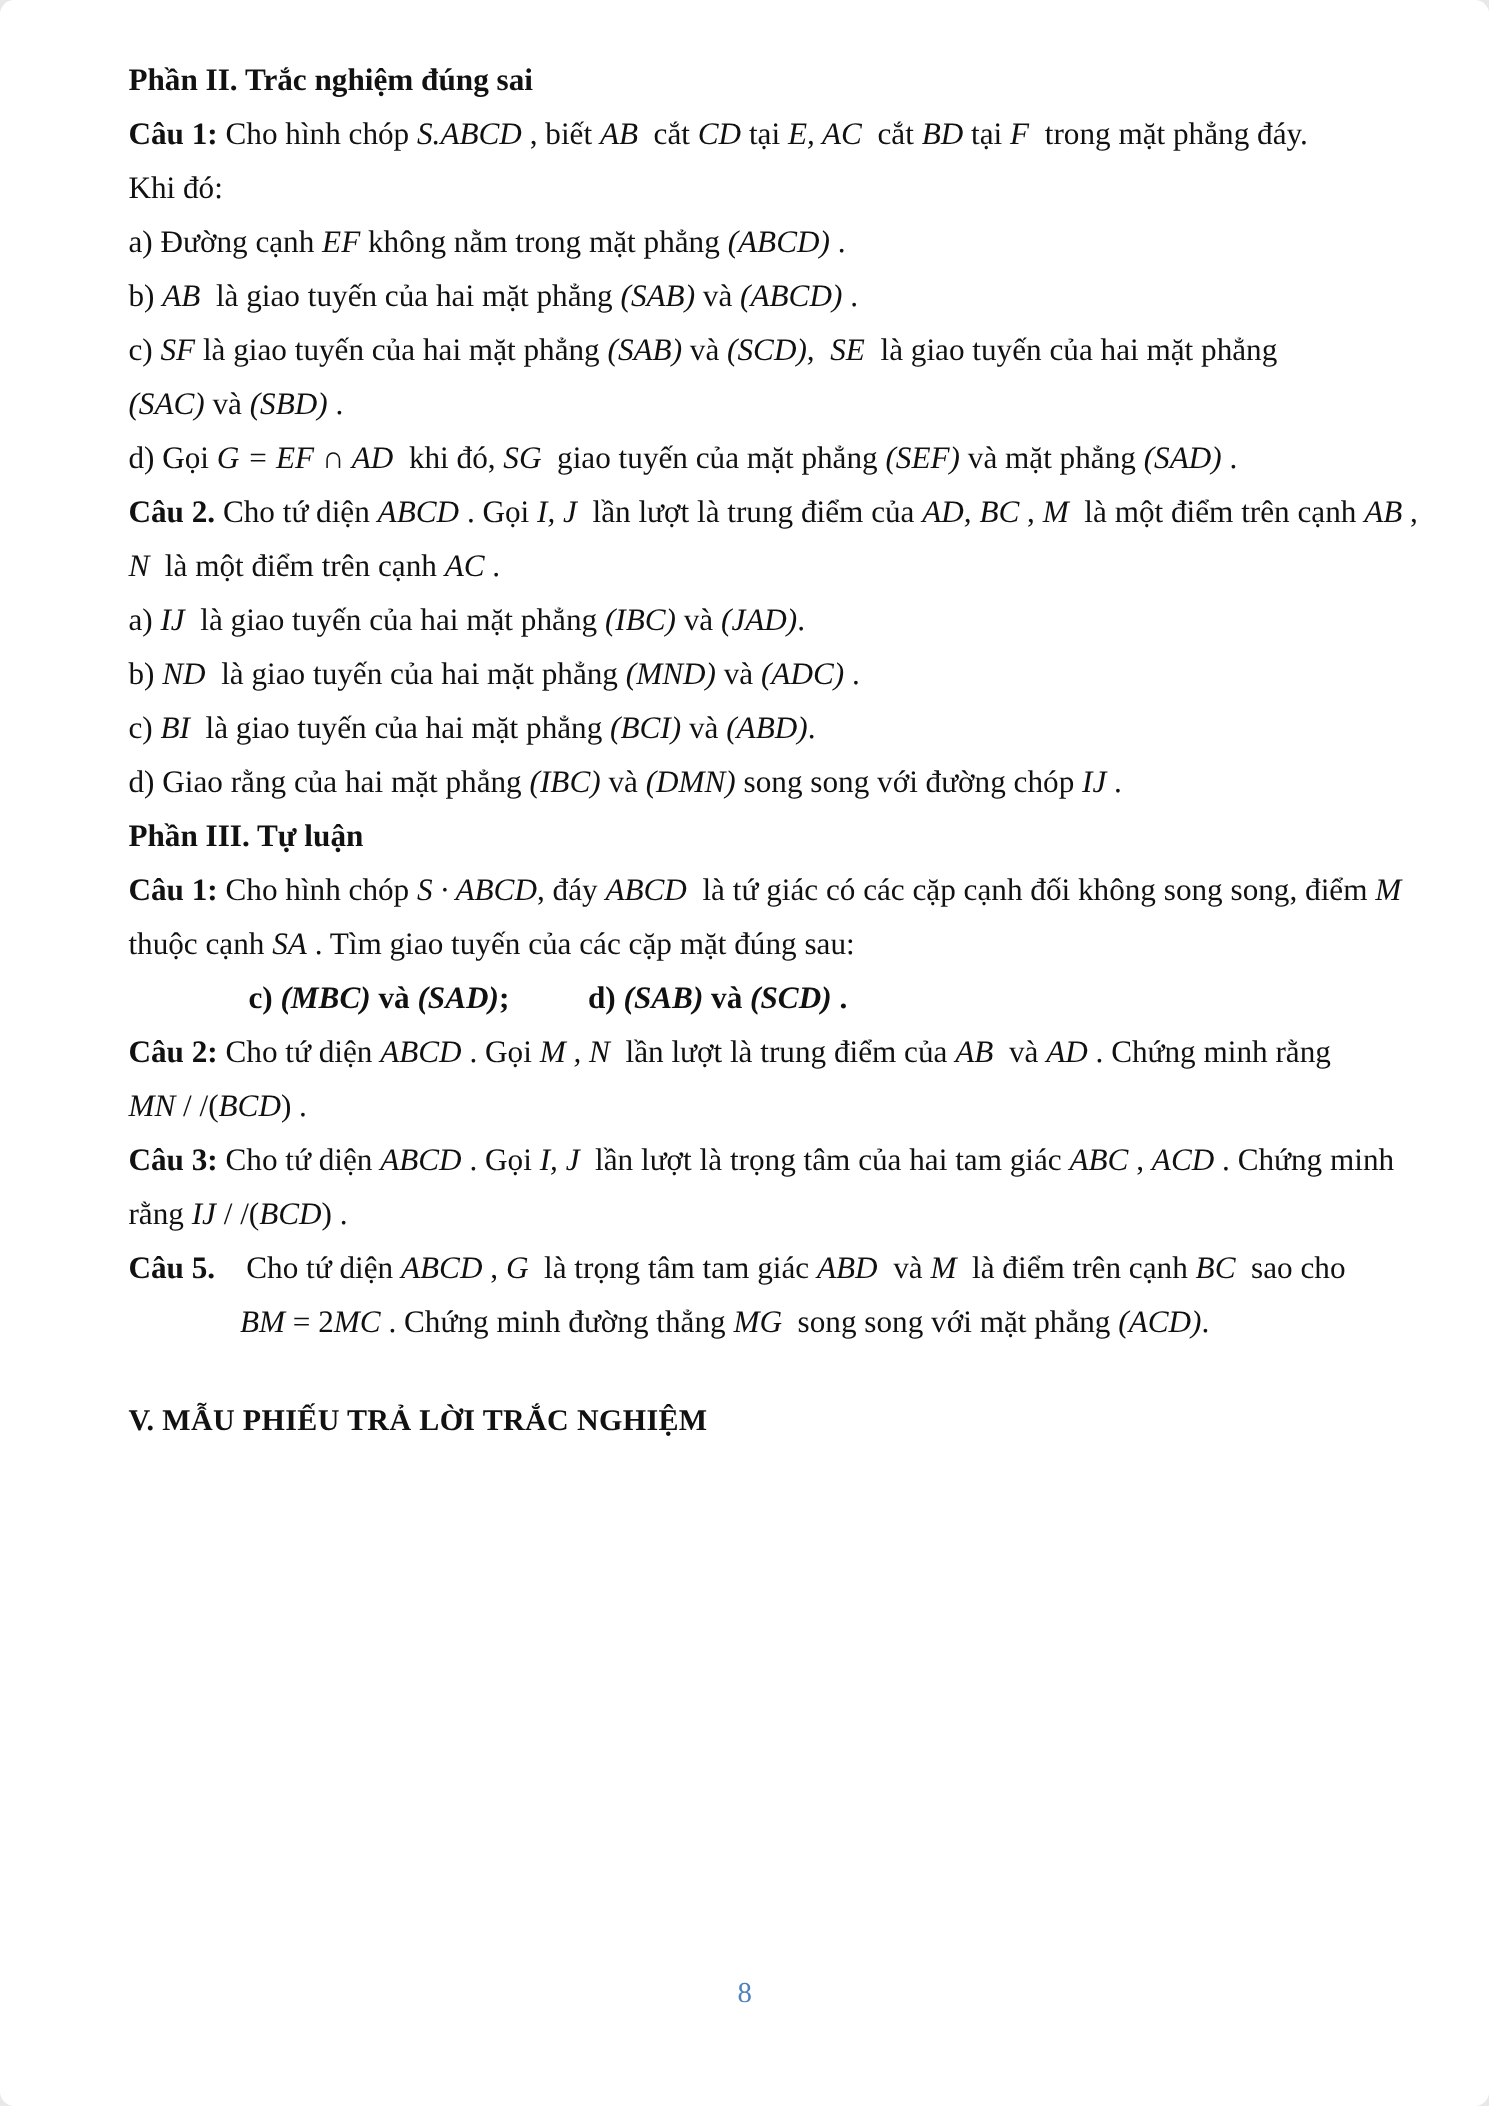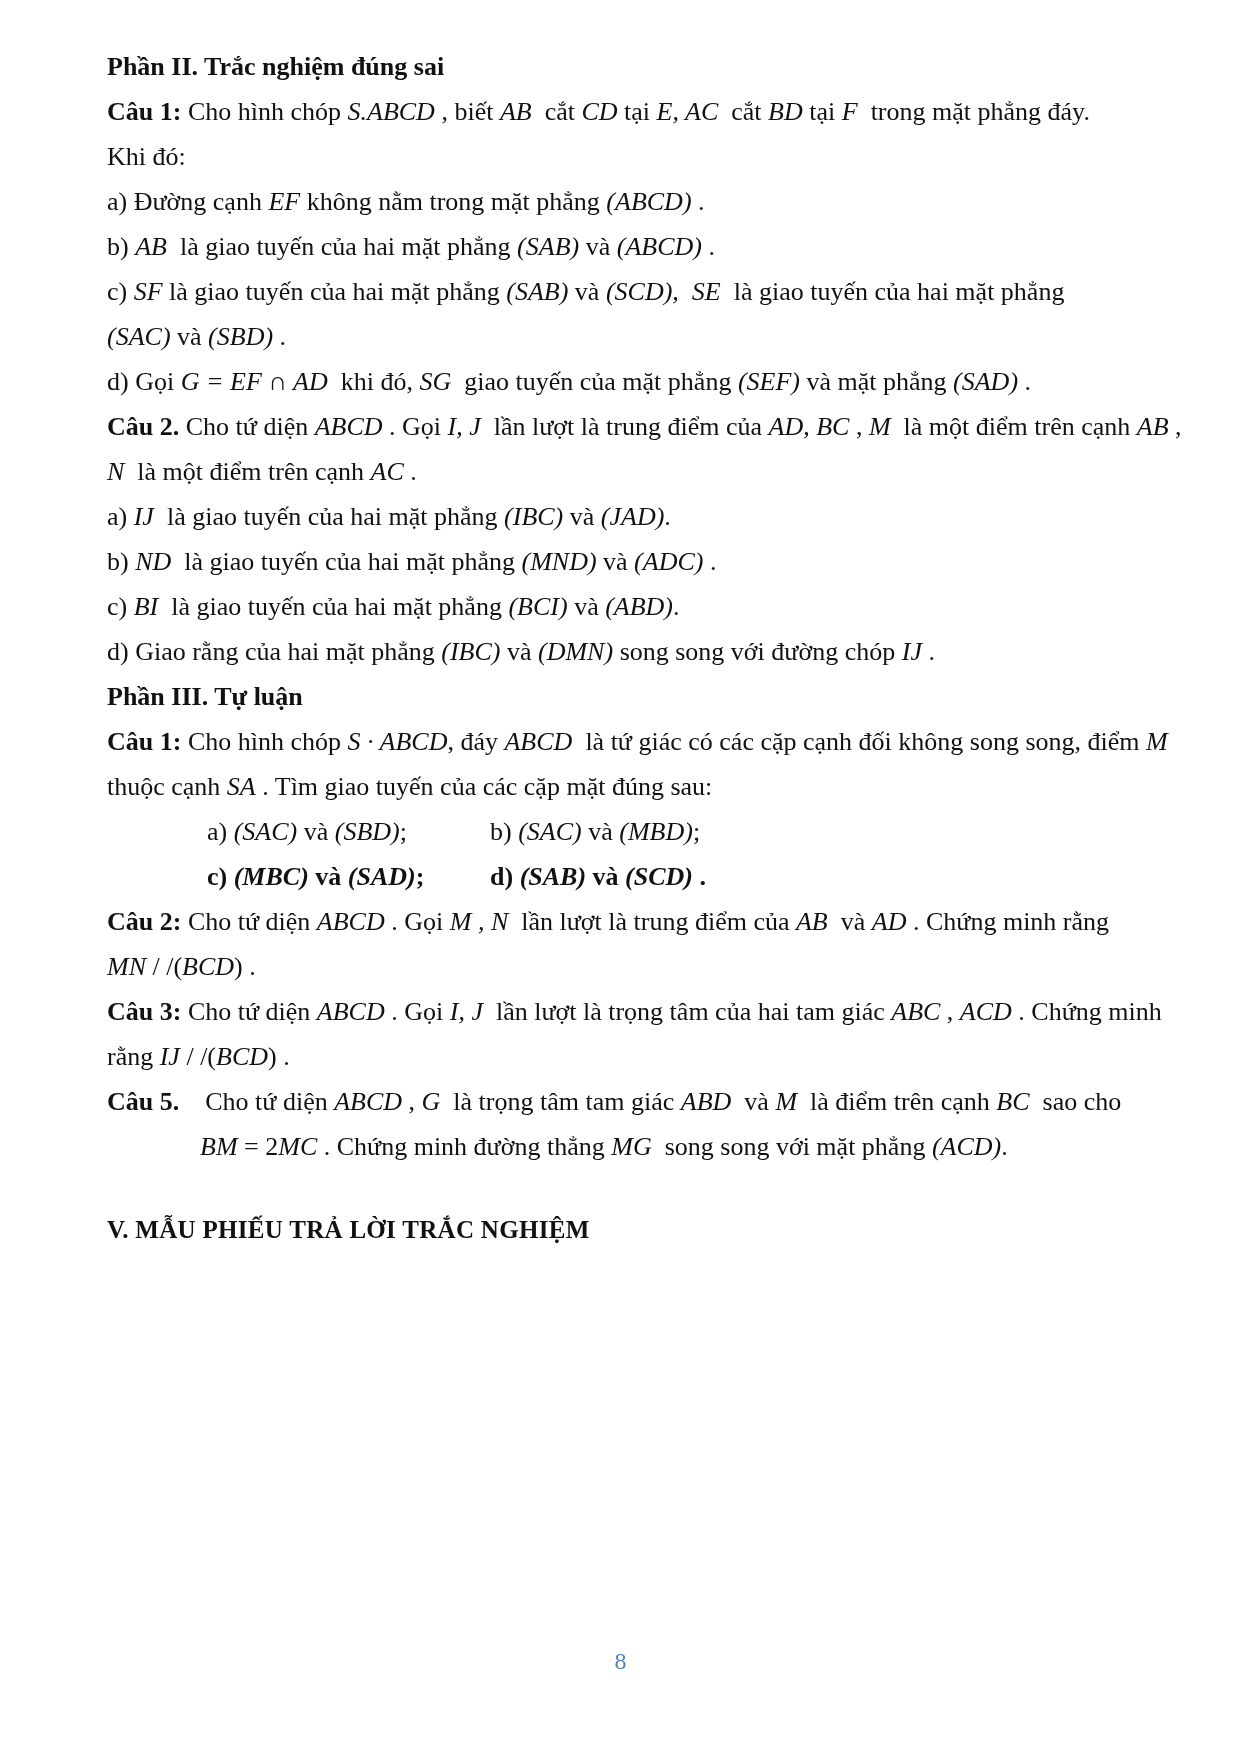--- a/index.html
+++ b/index.html
@@ -4,20 +4,21 @@
 <style>
   html,body{margin:0;padding:0;background:#e8e8e8;}
   .page{
     position:relative;
     width:1241px;height:1755px;
     margin:0 auto;
     background:#ffffff;
     font-family:"Liberation Serif","DejaVu Serif",serif;
     color:#111111;
     overflow:hidden;
+    border-radius:12px;
   }
   .content{
     position:absolute;
     left:107px;top:44px;
     width:1030px;
     font-size:26px;
   }
   .line{
     height:45px;
     display:flex;
@@ -52,21 +53,20 @@
       <div class="line"><span>d) Gọi </span><span class="i">G = EF ∩ AD</span><span>  khi đó, </span><span class="i">SG</span><span>  giao tuyến của mặt phẳng </span><span class="i">(SEF)</span><span> và mặt phẳng </span><span class="i">(SAD)</span><span> .</span></div>
       <div class="line"><span class="b">Câu 2. </span><span>Cho tứ diện </span><span class="i">ABCD</span><span> . Gọi </span><span class="i">I, J</span><span>  lần lượt là trung điểm của </span><span class="i">AD, BC</span><span> , </span><span class="i">M</span><span>  là một điểm trên cạnh </span><span class="i">AB</span><span> ,</span></div>
       <div class="line"><span class="i">N</span><span>  là một điểm trên cạnh </span><span class="i">AC</span><span> .</span></div>
       <div class="line"><span>a) </span><span class="i">IJ</span><span>  là giao tuyến của hai mặt phẳng </span><span class="i">(IBC)</span><span> và </span><span class="i">(JAD)</span><span>.</span></div>
       <div class="line"><span>b) </span><span class="i">ND</span><span>  là giao tuyến của hai mặt phẳng </span><span class="i">(MND)</span><span> và </span><span class="i">(ADC)</span><span> .</span></div>
       <div class="line"><span>c) </span><span class="i">BI</span><span>  là giao tuyến của hai mặt phẳng </span><span class="i">(BCI)</span><span> và </span><span class="i">(ABD)</span><span>.</span></div>
       <div class="line"><span>d) Giao rằng của hai mặt phẳng </span><span class="i">(IBC)</span><span> và </span><span class="i">(DMN)</span><span> song song với đường chóp </span><span class="i">IJ</span><span> .</span></div>
       <div class="line heading"><span class="b">Phần III. Tự luận</span></div>
       <div class="line"><span class="b">Câu 1: </span><span>Cho hình chóp </span><span class="i">S · ABCD</span><span>, đáy </span><span class="i">ABCD</span><span>  là tứ giác có các cặp cạnh đối không song song, điểm </span><span class="i">M</span></div>
       <div class="line"><span>thuộc cạnh </span><span class="i">SA</span><span> . Tìm giao tuyến của các cặp mặt đúng sau:</span></div>
-      <div class="line" style="padding-left: 100px;"><span class="col1"><span>a) </span><span class="i">(SAC)</span><span> và </span><span class="i">(SBD)</span><span>;</span></span><span><span>b) </span><span class="i">(SAC)</span><span> và </span><span class="i">(MBD)</span><span>;</span></span></div>
       <div class="line" style="padding-left: 100px; font-weight: bold;"><span class="col1"><span>c) </span><span class="i">(MBC)</span><span> và </span><span class="i">(SAD)</span><span>;</span></span><span><span>d) </span><span class="i">(SAB)</span><span> và </span><span class="i">(SCD)</span><span> .</span></span></div>
       <div class="line"><span class="b">Câu 2: </span><span>Cho tứ diện </span><span class="i">ABCD</span><span> . Gọi </span><span class="i">M , N</span><span>  lần lượt là trung điểm của </span><span class="i">AB</span><span>  và </span><span class="i">AD</span><span> . Chứng minh rằng</span></div>
       <div class="line"><span class="i">MN</span><span> / /(</span><span class="i">BCD</span><span>) .</span></div>
       <div class="line"><span class="b">Câu 3: </span><span>Cho tứ diện </span><span class="i">ABCD</span><span> . Gọi </span><span class="i">I, J</span><span>  lần lượt là trọng tâm của hai tam giác </span><span class="i">ABC</span><span> , </span><span class="i">ACD</span><span> . Chứng minh</span></div>
       <div class="line"><span>rằng </span><span class="i">IJ</span><span> / /(</span><span class="i">BCD</span><span>) .</span></div>
       <div class="line"><span class="b">Câu 5.</span><span>    Cho tứ diện </span><span class="i">ABCD</span><span> , </span><span class="i">G</span><span>  là trọng tâm tam giác </span><span class="i">ABD</span><span>  và </span><span class="i">M</span><span>  là điểm trên cạnh </span><span class="i">BC</span><span>  sao cho</span></div>
       <div class="line" style="padding-left: 93px;"><span class="i">BM</span><span> = 2</span><span class="i">MC</span><span> . Chứng minh đường thẳng </span><span class="i">MG</span><span>  song song với mặt phẳng </span><span class="i">(ACD)</span><span>.</span></div>
       <div class="line heading v-heading" style="margin-top: 38px;"><span class="b">V. MẪU PHIẾU TRẢ LỜI TRẮC NGHIỆM</span></div>
     </div>
   <div class="footer" style="color: rgb(79, 129, 189);">

